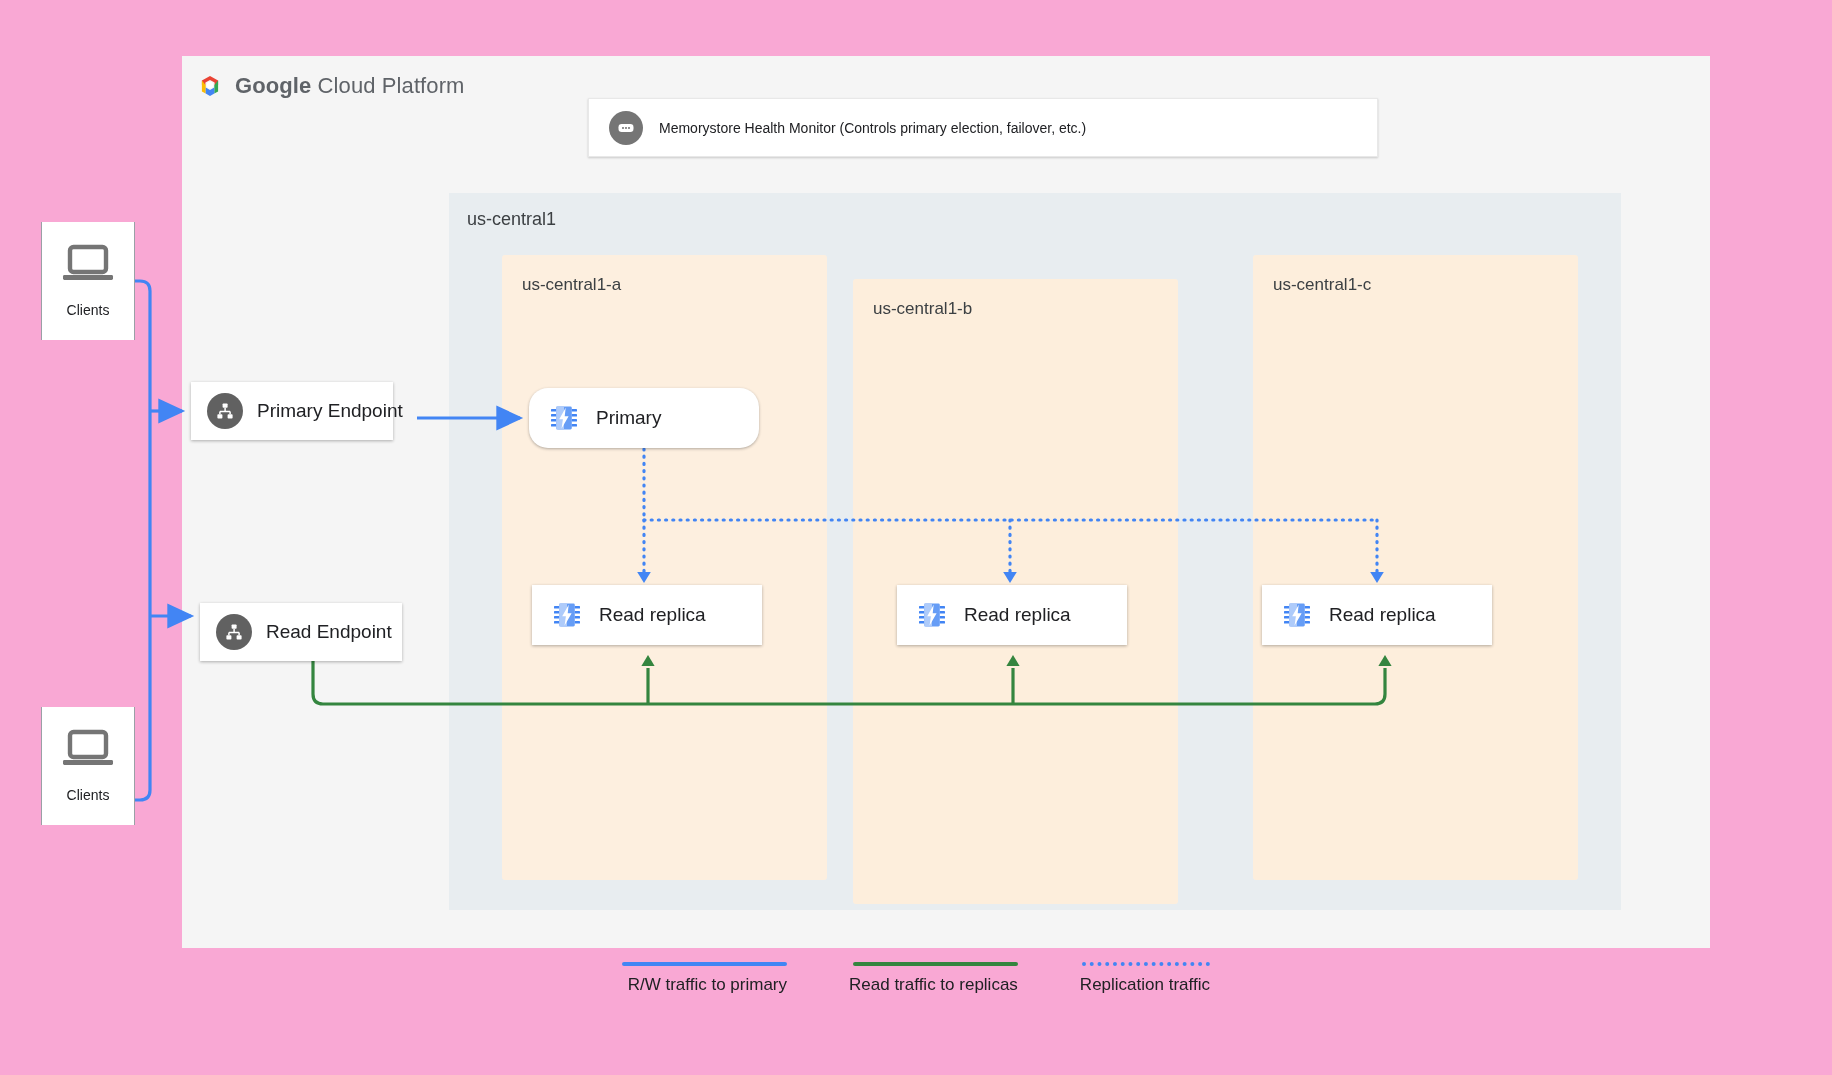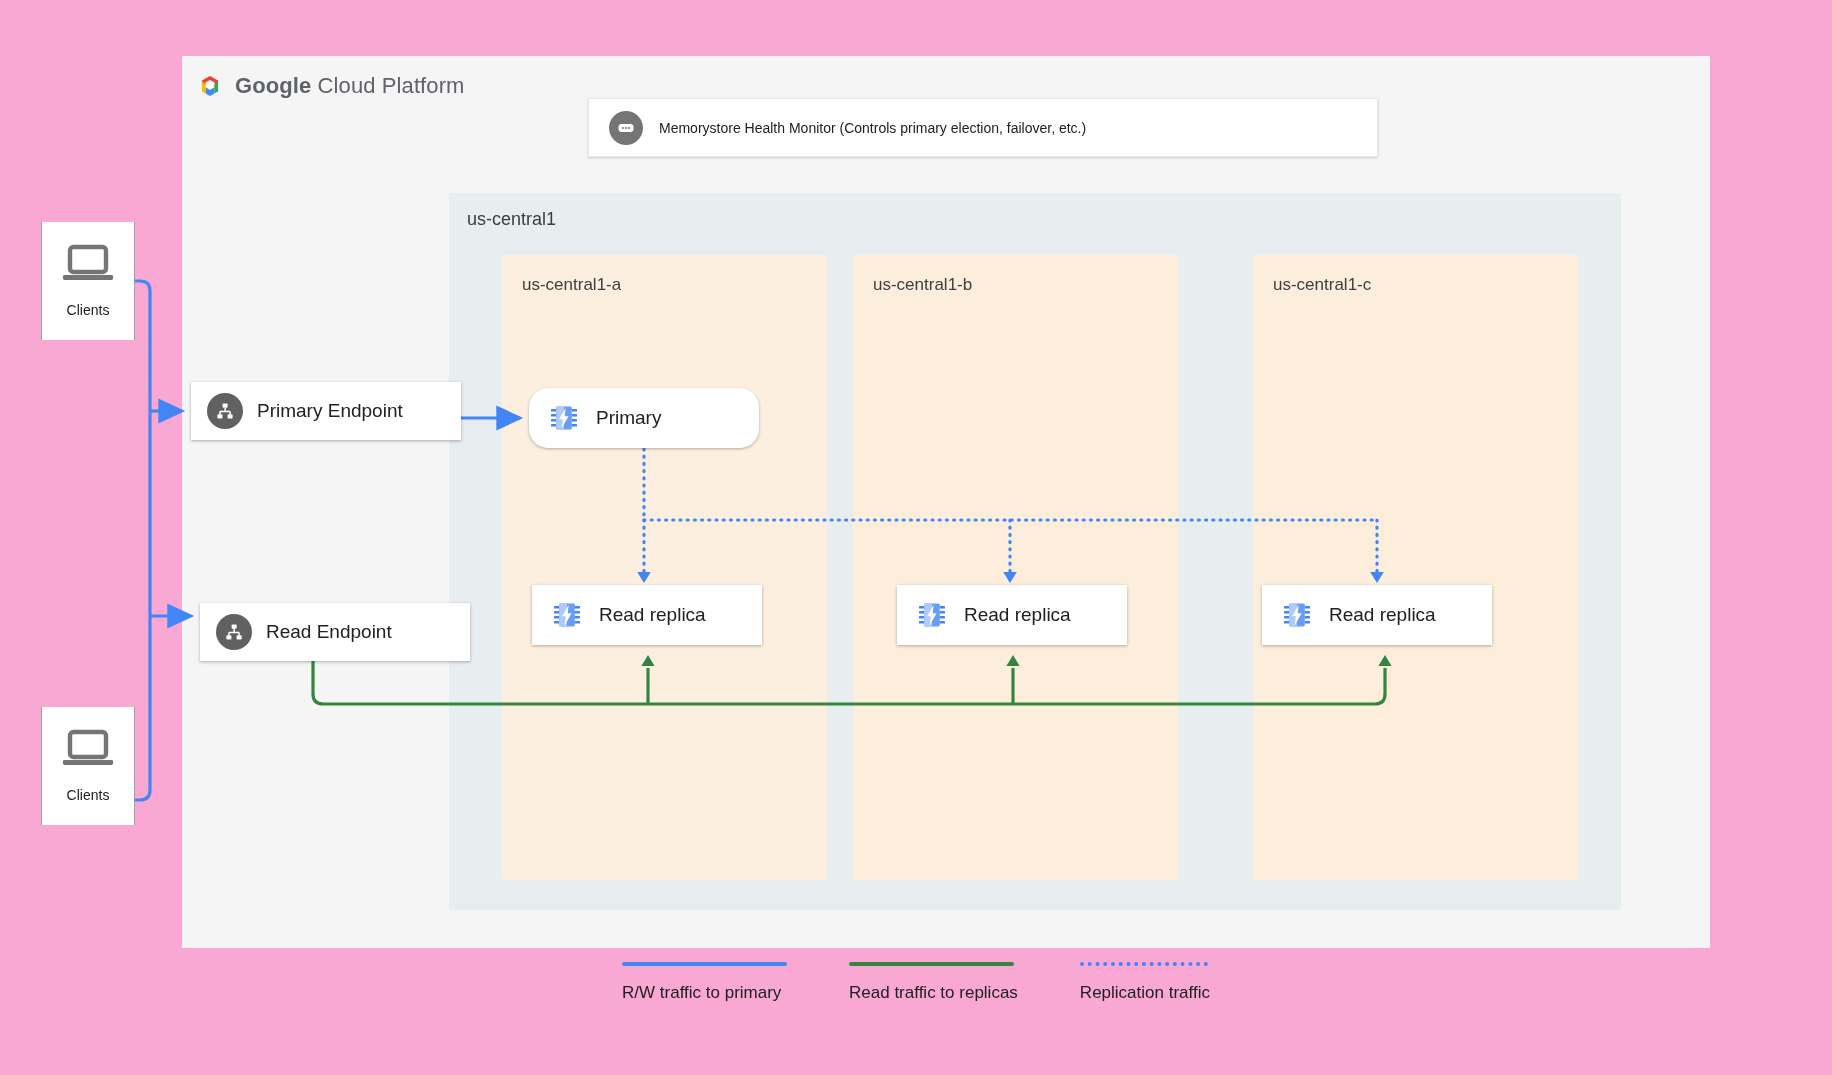--- a/index.html
+++ b/index.html
@@ -20,32 +20,32 @@
   .mon-icon{width:34px;height:34px;border-radius:50%;background:#757575;display:flex;align-items:center;justify-content:center;flex:0 0 auto;}
   .health-label{font-size:14px;color:#202124;white-space:nowrap;}
 
   
   .region{position:absolute;left:449px;top:193px;width:1172px;height:717px;background:#e8edf0;}
   .region-title{position:absolute;left:467px;top:209px;font-size:18px;color:#3c4043;}
 
   
   .zone{position:absolute;top:255px;width:325px;height:625px;background:#fdeedc;border-radius:3px;}
   .zone.z1{left:502px;background:#fdefdf;}
-  .zone.z2{left:853px;}
+  .zone.z2{left:853px;margin-top:24px;}
   .zone.z3{left:1217px;margin-left:36px;}
   .zone-title{position:absolute;top:20px;left:20px;font-size:17px;color:#3c4043;white-space:nowrap;}
 
   
   .node{position:absolute;background:#ffffff;box-shadow:0 1px 3px rgba(0,0,0,.3);display:flex;align-items:center;box-sizing:border-box;}
   .node .label{font-size:19px;color:#202124;white-space:nowrap;}
   .ms-icon{flex:0 0 auto;width:30px;height:30px;}
   .ep-icon{flex:0 0 auto;width:36px;height:36px;border-radius:50%;background:#616161;display:flex;align-items:center;justify-content:center;}
 
   
-  .endpoint{width:270px;height:58px;padding-left:16px;gap:14px;}
+  .endpoint{width:202px;height:58px;padding-left:16px;gap:14px;}
   #primary-endpoint{left:191px;top:382px;}
   #read-endpoint{left:200px;top:603px;}
 
   
   .msnode{height:60px;padding-left:20px;gap:17px;}
   #primary-node{left:529px;top:388px;width:230px;border-radius:19px;}
   #replica-a{left:532px;top:585px;width:230px;}
   #replica-b{left:897px;top:585px;width:230px;}
   #replica-c{left:1262px;top:585px;width:230px;}
 
@@ -54,21 +54,21 @@
     display:flex;flex-direction:column;align-items:center;justify-content:center;gap:14px;}
   #client-top{left:41px;top:222px;}
   #client-bottom{left:41px;top:707px;}
   .client .cl-label{font-size:14px;color:#202124;}
 
   
   #wires{position:absolute;left:0;top:0;width:1832px;height:1075px;pointer-events:none;}
 
   
   .legend{position:absolute;left:0;top:962px;width:1832px;display:flex;justify-content:center;gap:62px;}
-  .legend-item{display:flex;flex-direction:column;align-items:flex-start;gap:17px;}
+  .legend-item{display:flex;flex-direction:column;align-items:flex-end;gap:9px;}
   .legend-swatch{width:165px;height:4px;border-radius:2px;}
   .legend-swatch.dotted{height:0;border-top:4px dotted #4285f4;border-radius:0;width:128px;}
   .legend-text{font-size:17px;color:#202124;white-space:nowrap;}
 </style>
 </head>
 <body>
 
 <div id="stage">
 
   <div class="gcp-panel"></div>

